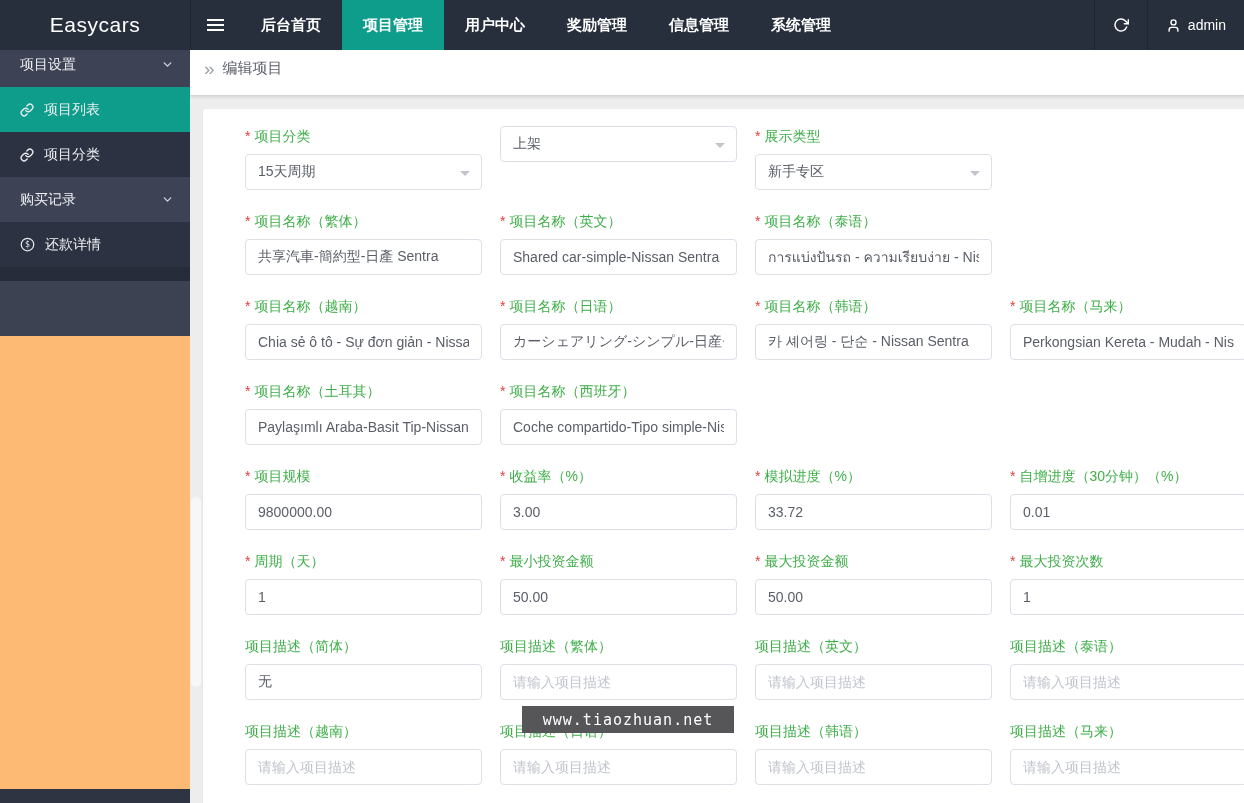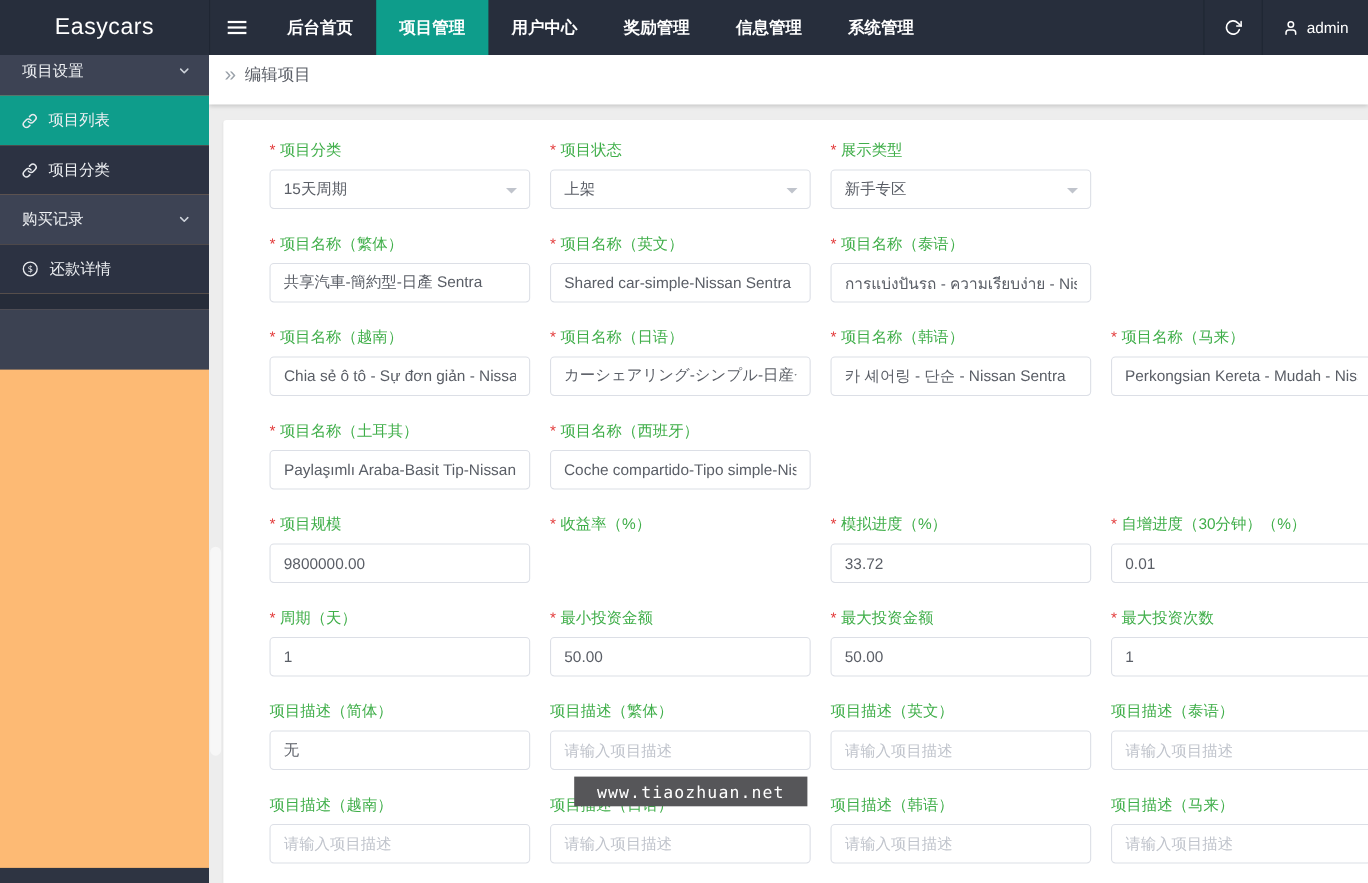--- a/index.html
+++ b/index.html
@@ -148,21 +148,20 @@
     <div id="form-grid">
         <div class="form-row">
           <div>
             <div class="field-label"><span class="req">*</span>项目分类</div>
             <div class="select-box">
               <span>15天周期</span>
               <span class="caret"></span>
             </div>
           </div>
           <div>
-            <div class="field-label"><span class="req">*</span>项目状态</div>
             <div class="select-box">
               <span>上架</span>
               <span class="caret"></span>
             </div>
           </div>
           <div>
             <div class="field-label"><span class="req">*</span>展示类型</div>
             <div class="select-box">
               <span>新手专区</span>
               <span class="caret"></span>
@@ -179,21 +178,21 @@
           <div><div class="field-label"><span class="req">*</span>项目名称（日语）</div><input class="txt-input" type="text" value="カーシェアリング-シンプル-日産セントラ" style=""></div>
           <div><div class="field-label"><span class="req">*</span>项目名称（韩语）</div><input class="txt-input" type="text" value="카 셰어링 - 단순 - Nissan Sentra" style=""></div>
           <div><div class="field-label"><span class="req">*</span>项目名称（马来）</div><input class="txt-input" type="text" value="Perkongsian Kereta - Mudah - Nissan Sentra" style=""></div>
         </div>
         <div class="form-row">
           <div><div class="field-label"><span class="req">*</span>项目名称（土耳其）</div><input class="txt-input" type="text" value="Paylaşımlı Araba-Basit Tip-Nissan Sentra" style=""></div>
           <div><div class="field-label"><span class="req">*</span>项目名称（西班牙）</div><input class="txt-input" type="text" value="Coche compartido-Tipo simple-Nissan Sentra" style=""></div>
         </div>
         <div class="form-row">
           <div><div class="field-label"><span class="req">*</span>项目规模</div><input class="txt-input" type="text" value="9800000.00" style=""></div>
-          <div><div class="field-label"><span class="req">*</span>收益率（%）</div></div>
+          <div><div class="field-label"><span class="req">*</span>收益率（%）</div><input class="txt-input" type="text" value="3.00" style=""></div>
           <div><div class="field-label"><span class="req">*</span>模拟进度（%）</div><input class="txt-input" type="text" value="33.72" style=""></div>
           <div><div class="field-label"><span class="req">*</span>自增进度（30分钟）（%）</div><input class="txt-input" type="text" value="0.01" style=""></div>
         </div>
         <div class="form-row">
           <div><div class="field-label"><span class="req">*</span>周期（天）</div><input class="txt-input" type="text" value="1" style=""></div>
           <div><div class="field-label"><span class="req">*</span>最小投资金额</div><input class="txt-input" type="text" value="50.00" style=""></div>
           <div><div class="field-label"><span class="req">*</span>最大投资金额</div><input class="txt-input" type="text" value="50.00" style=""></div>
           <div><div class="field-label"><span class="req">*</span>最大投资次数</div><input class="txt-input" type="text" value="1" style=""></div>
         </div>
         <div class="form-row">

